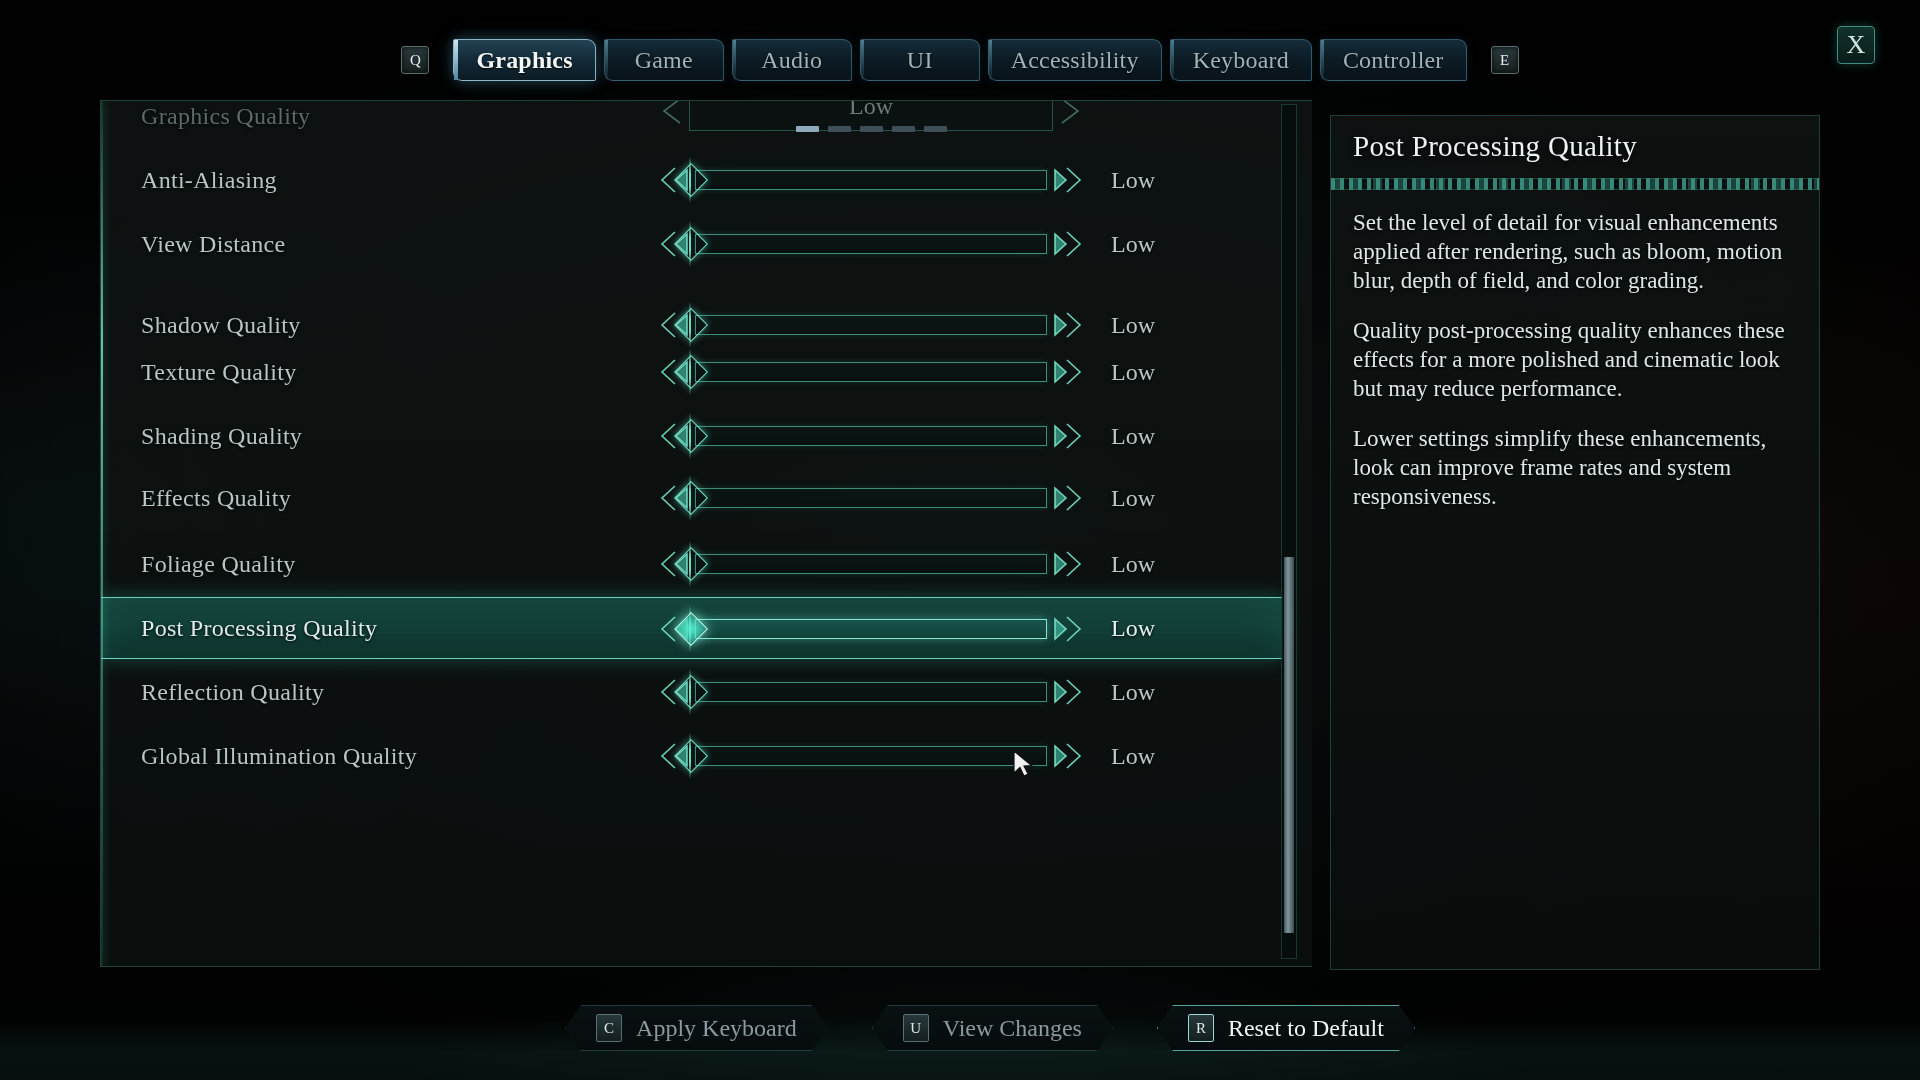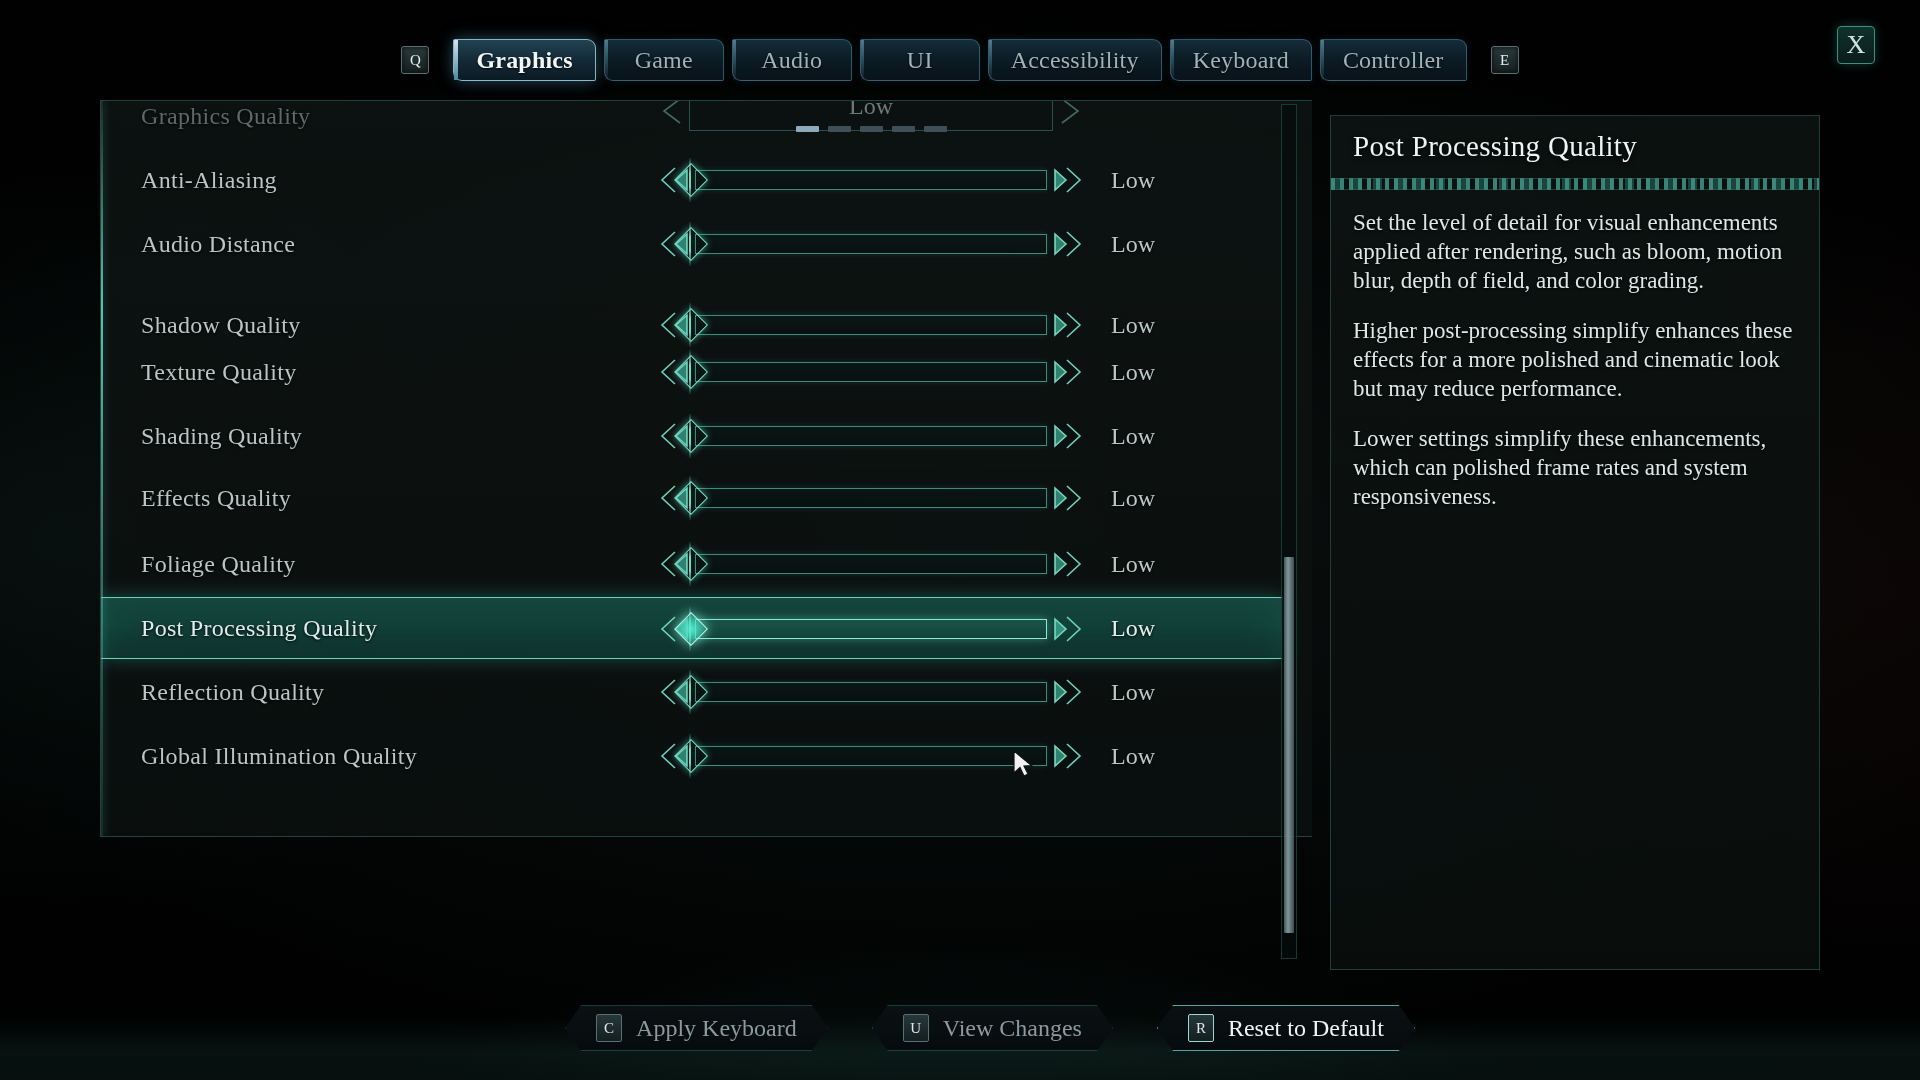--- a/index.html
+++ b/index.html
@@ -71,21 +71,21 @@
     width:38px; height:38px;
     display:flex; align-items:center; justify-content:center;
     font-size:26px; color:#cfe4e0;
     background:linear-gradient(180deg,#11312c,#0a1d1a);
     border:1px solid #3f8f80; border-radius:4px;
     box-shadow:0 0 11px rgba(53,160,140,.35);
   }
 
   
   #settings-panel{
-    position:absolute; left:100px; top:100px; width:1212px; height:737px;
+    position:absolute; left:100px; top:100px; width:1212px; height:867px;
     background:linear-gradient(180deg, rgba(14,20,19,.88), rgba(10,15,14,.92));
     border:1px solid rgba(58,128,116,.45);
     border-right:none;
     overflow:hidden;
   }
   #settings-panel::after{
     content:""; position:absolute; left:0; top:0; bottom:0; width:2px;
     background:linear-gradient(180deg, rgba(90,200,178,.15), rgba(110,225,200,.85) 28%, rgba(90,200,178,.45) 70%, rgba(70,170,150,.18));
     box-shadow:0 0 8px rgba(80,200,175,.5);
   }
@@ -287,21 +287,21 @@
           <svg viewBox="0 0 30 28" class="chev chev-r">
             <path d="M14 2 L27 14 L14 26" fill="none" stroke="rgba(120,230,205,.9)" stroke-width="1.6"></path>
             <path d="M2 4 L13 14 L2 24 Z" fill="rgba(70,190,165,.65)" stroke="rgba(120,230,205,.9)" stroke-width="1.6"></path>
           </svg>
           <div class="handle"></div>
           <div class="diamond"></div>
         </div>
         <div class="row-value">Low</div>
       </div>
       <div class="row" style="top: 112px;">
-        <div class="row-label">Audio Distance</div>
+        <div class="row-label">View Distance</div>
         <div class="slider">
           <div class="track"></div>
           <svg viewBox="0 0 30 28" class="chev chev-l">
             <path d="M16 2 L3 14 L16 26" fill="none" stroke="rgba(120,230,205,.9)" stroke-width="1.6"></path>
             <path d="M28 4 L17 14 L28 24 Z" fill="rgba(70,190,165,.65)" stroke="rgba(120,230,205,.9)" stroke-width="1.6"></path>
           </svg>
           <svg viewBox="0 0 30 28" class="chev chev-r">
             <path d="M14 2 L27 14 L14 26" fill="none" stroke="rgba(120,230,205,.9)" stroke-width="1.6"></path>
             <path d="M2 4 L13 14 L2 24 Z" fill="rgba(70,190,165,.65)" stroke="rgba(120,230,205,.9)" stroke-width="1.6"></path>
           </svg>
@@ -451,22 +451,22 @@
 
 <div id="scrollbar-track">
   <div id="scrollbar-thumb"></div>
 </div>
 
 <div id="info-panel">
   <div id="info-title">Post Processing Quality</div>
   <div id="info-divider"></div>
   <div id="info-body">
       <div class="info-para">Set the level of detail for visual enhancements applied after rendering, such as bloom, motion blur, depth of field, and color grading.</div>
-      <div class="info-para">Higher post-processing simplify enhances these effects for a more polished and cinematic look but may reduce performance.</div>
-      <div class="info-para">Lower settings simplify these enhancements, which can polished frame rates and system responsiveness.</div>
+      <div class="info-para">Quality post-processing quality enhances these effects for a more polished and cinematic look but may reduce performance.</div>
+      <div class="info-para">Lower settings simplify these enhancements, look can improve frame rates and system responsiveness.</div>
     </div>
 </div>
 
 <div id="footer">
     <div class="action-btn">
       <span class="btn-key">C</span>
       <span>Apply Keyboard</span>
     </div>
     <div class="action-btn">
       <span class="btn-key">U</span>

